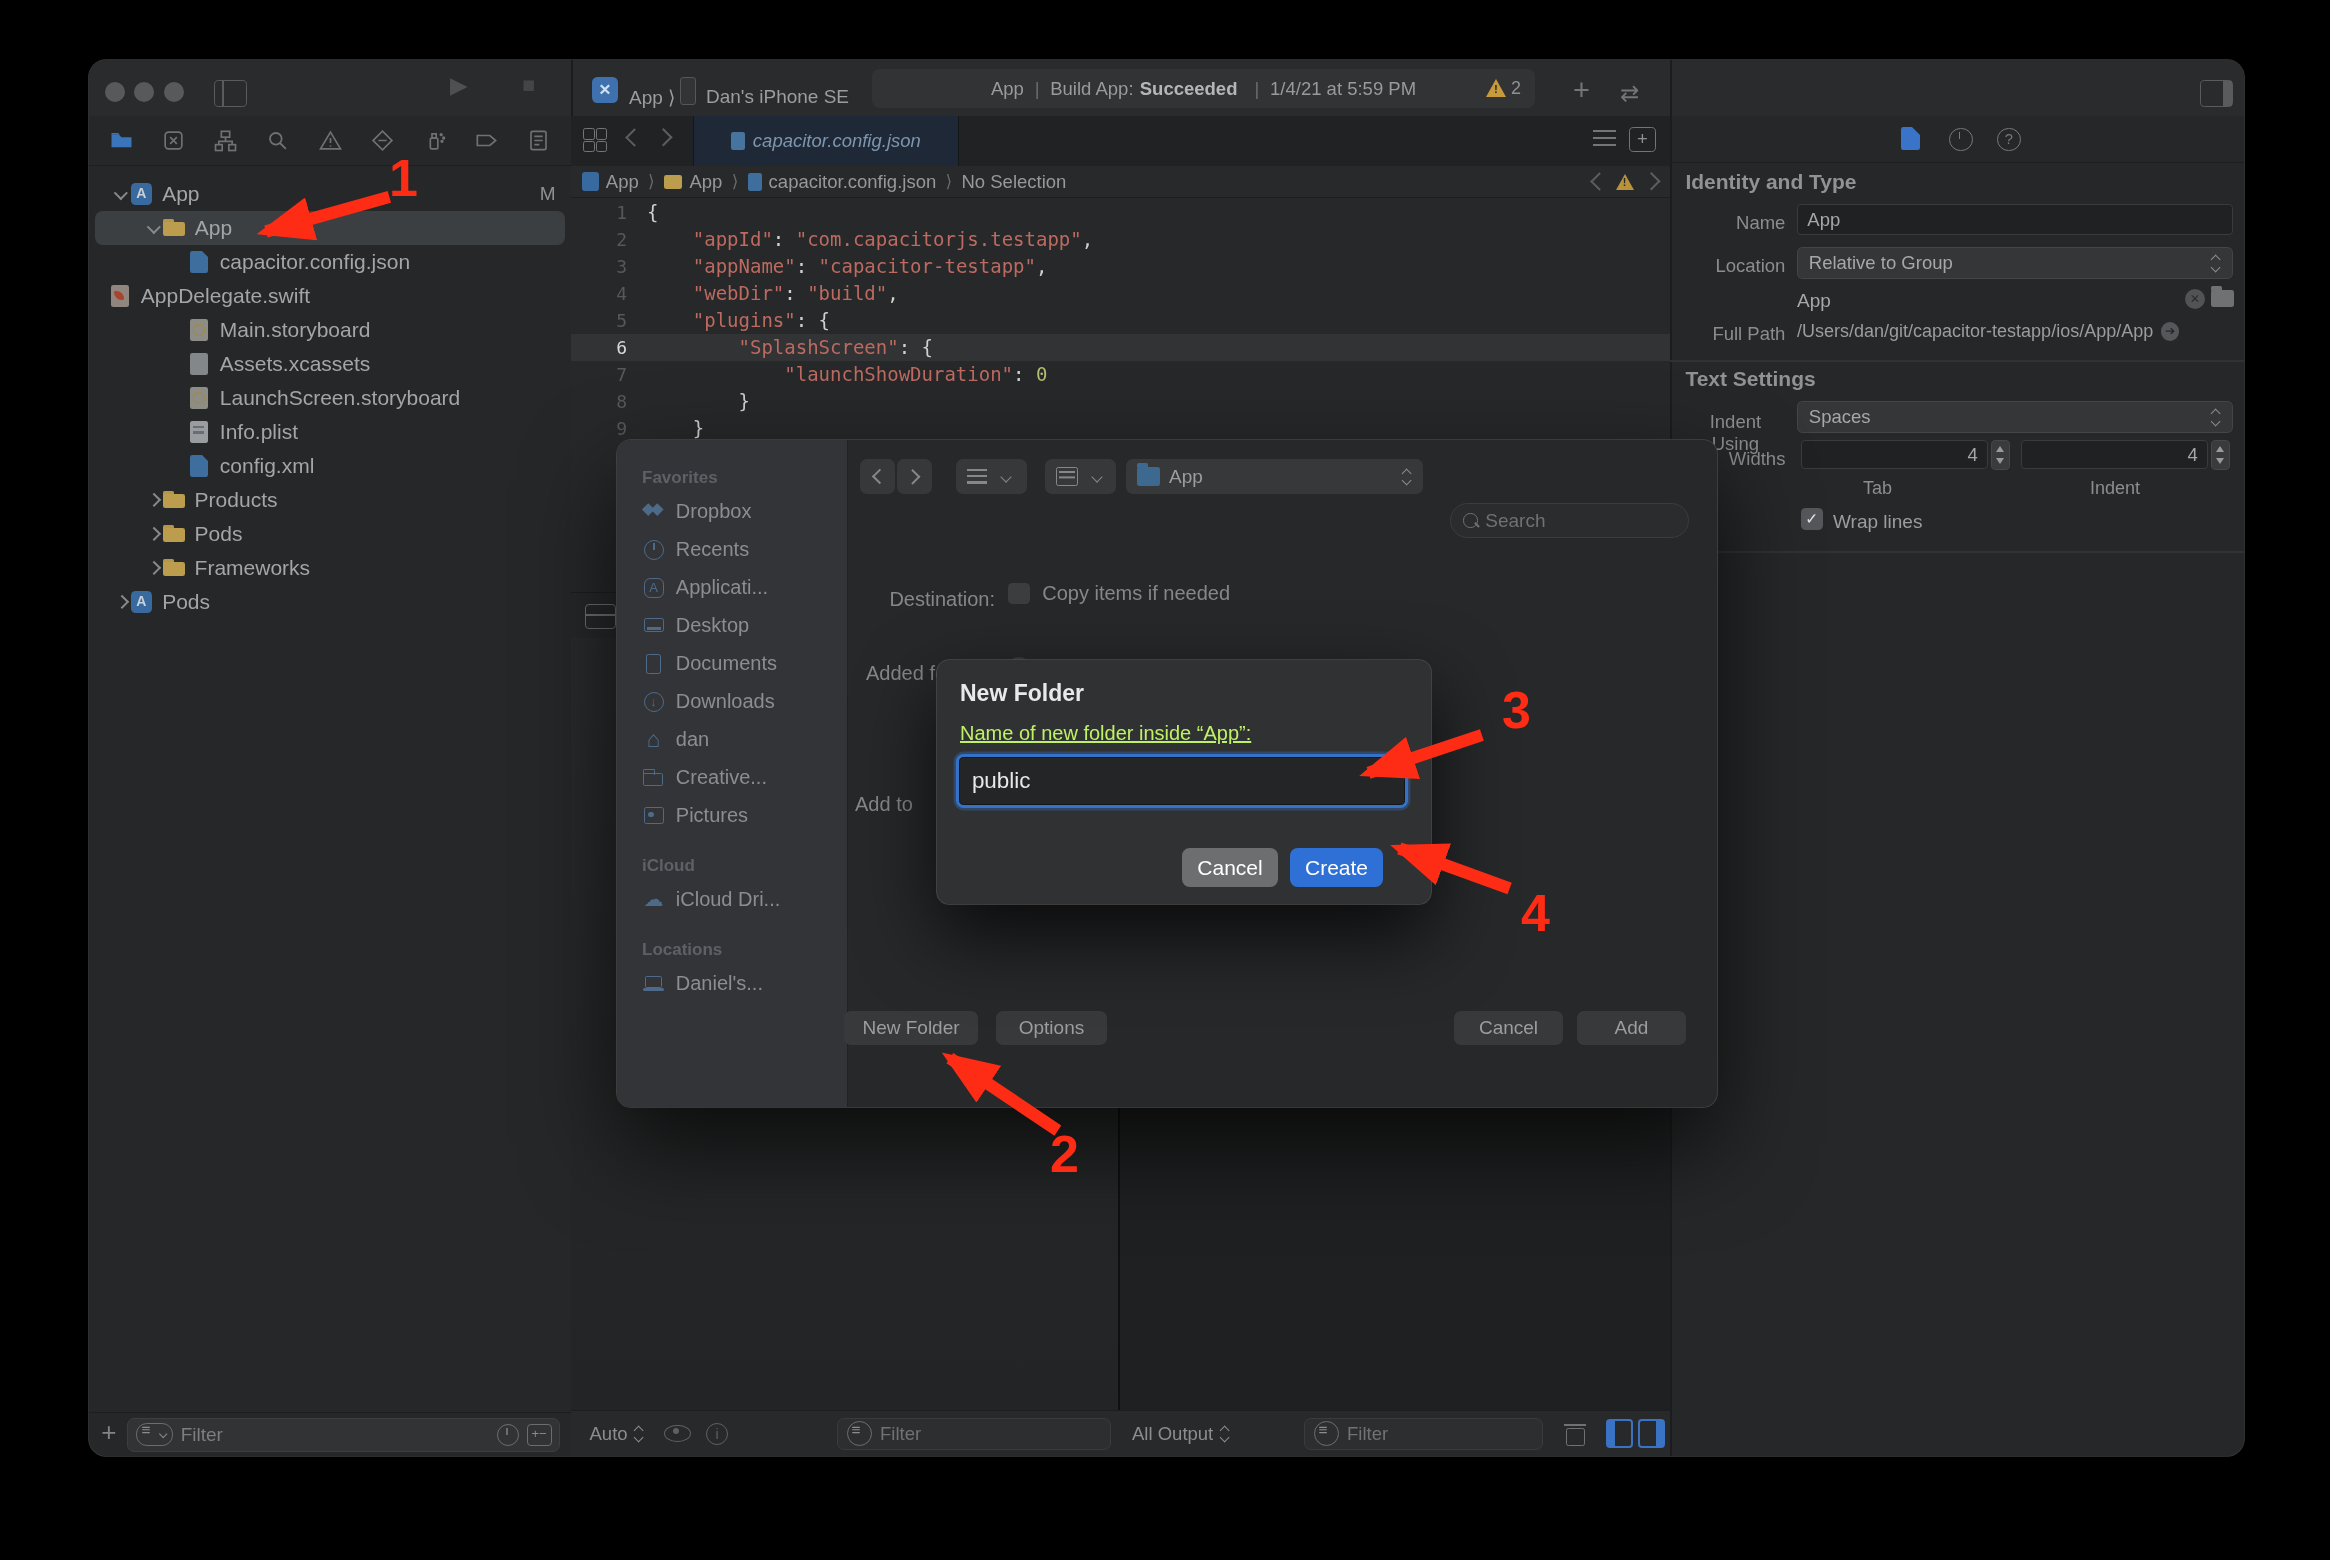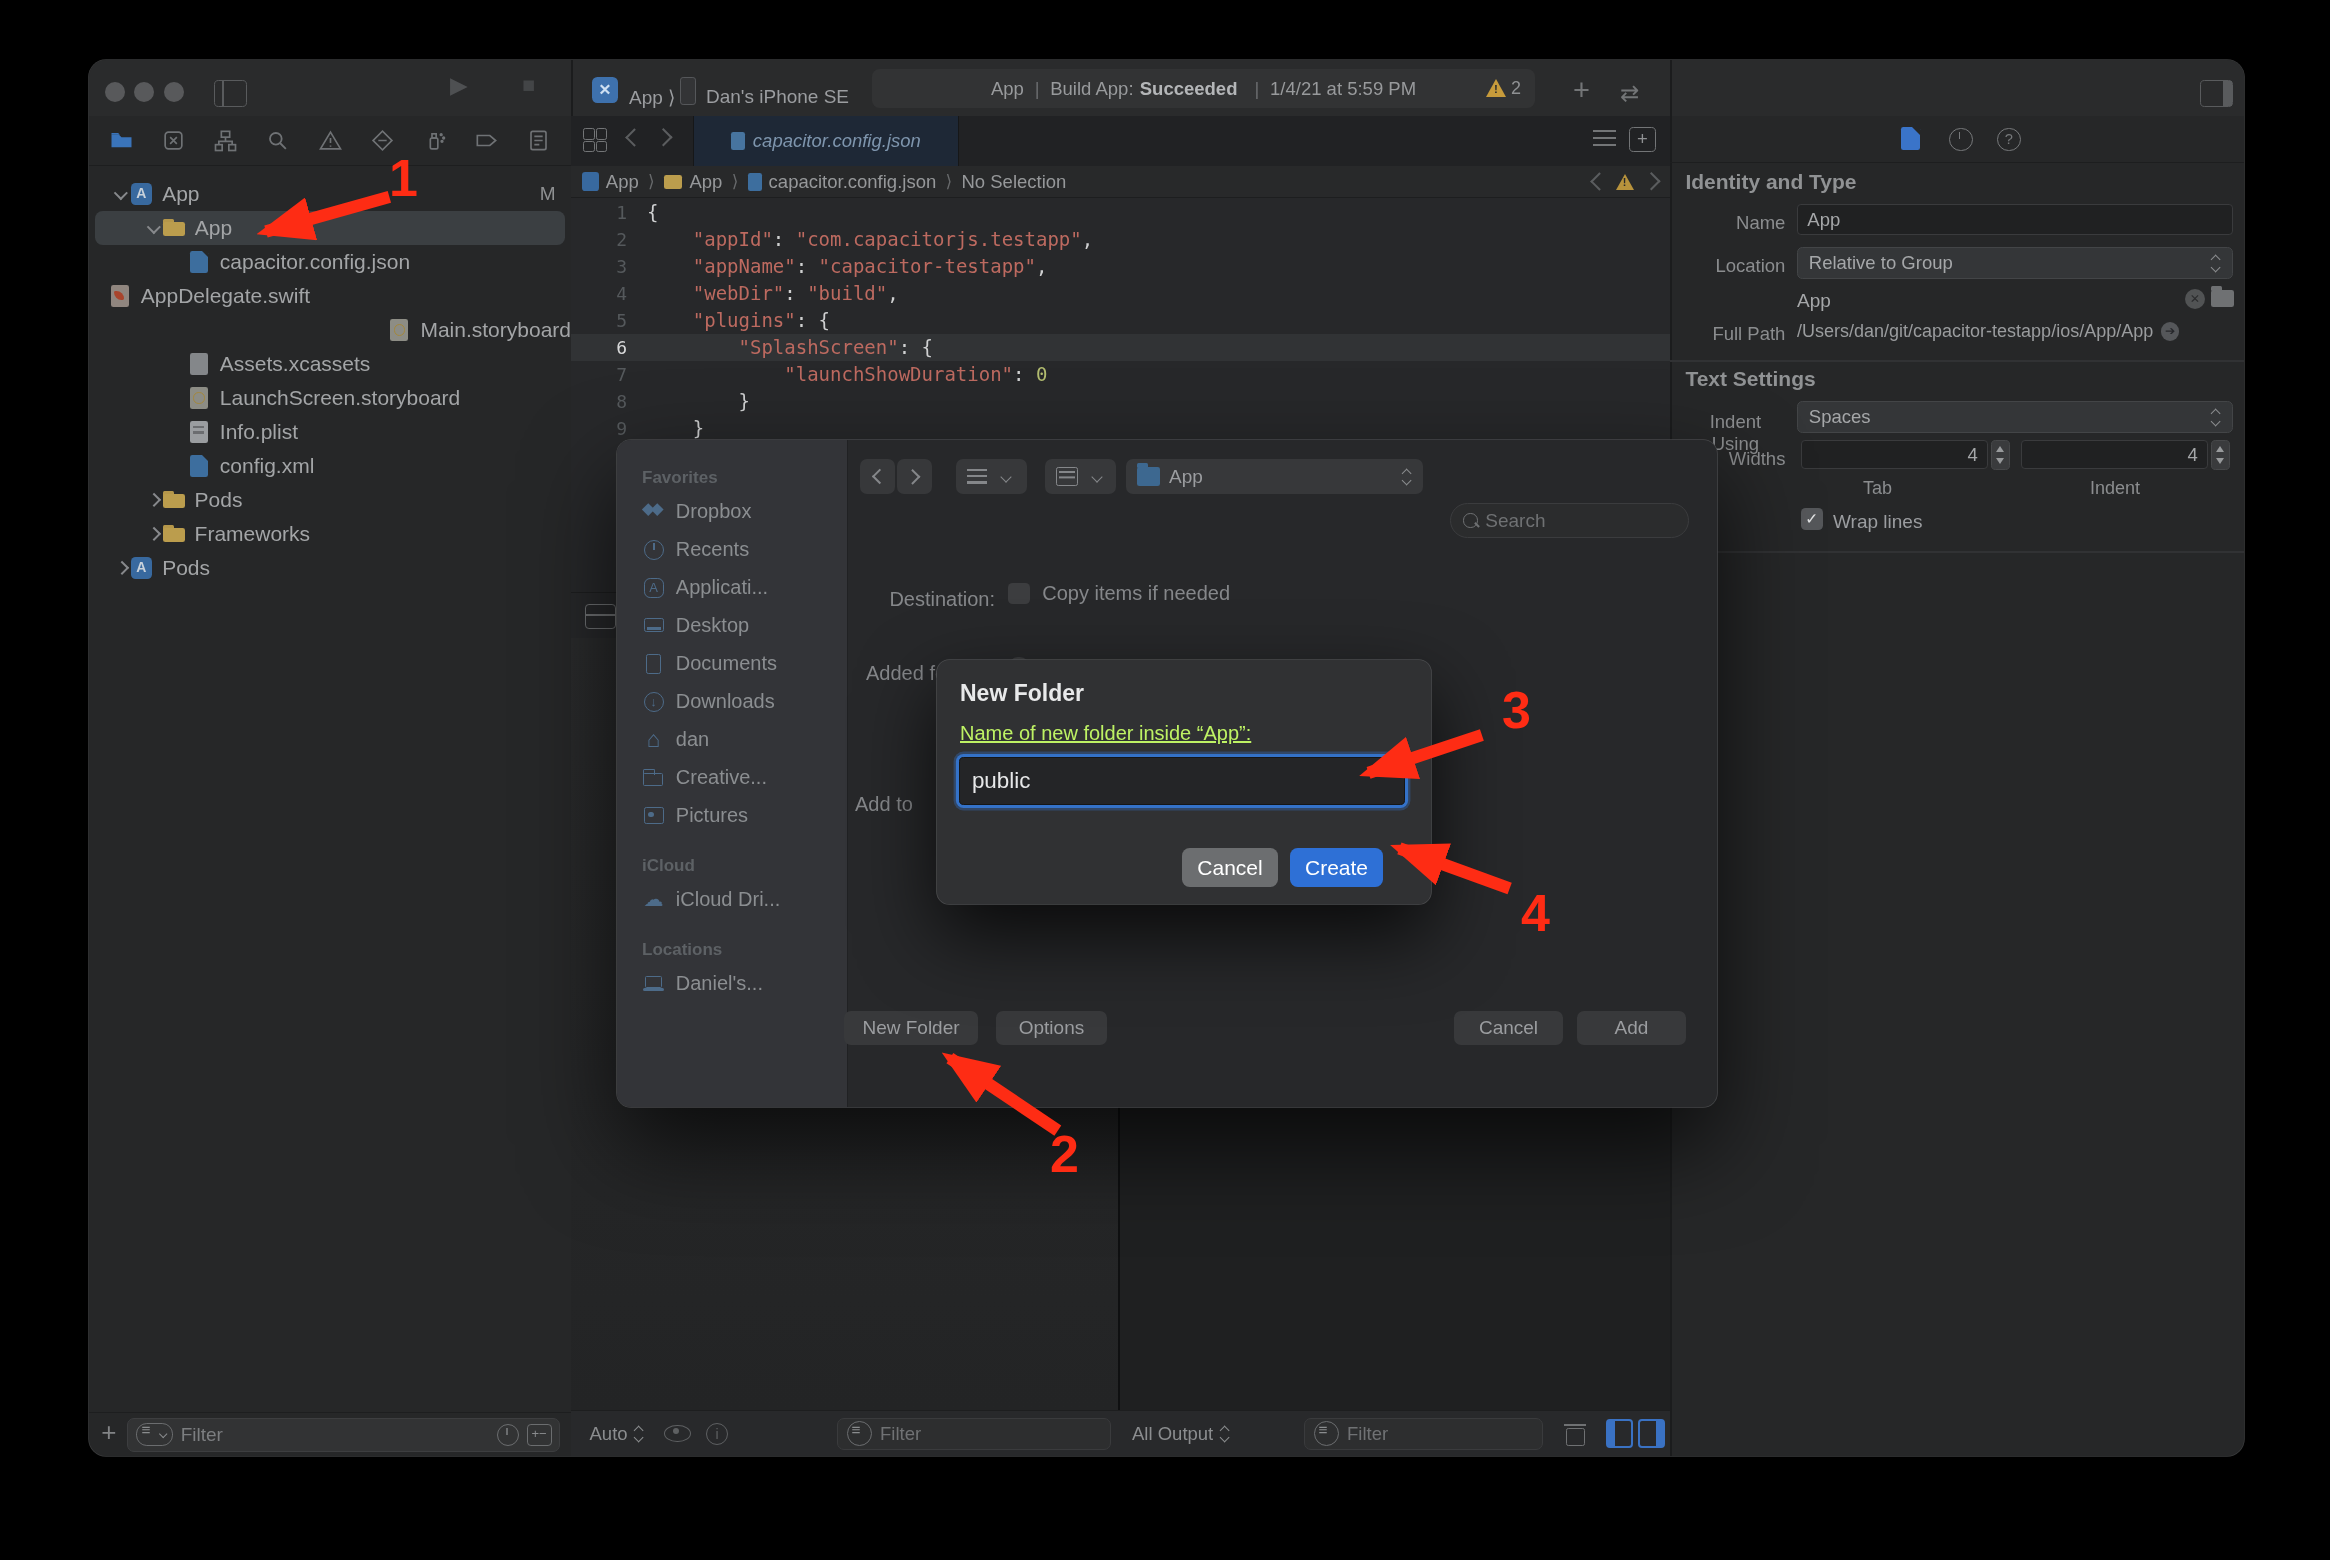--- a/index.html
+++ b/index.html
@@ -341,21 +341,21 @@
             <span class="fi fi-docblue"></span>
             <span class="lbl">capacitor.config.json</span>
 
           </div>
           <div class="trow chev-none" style="">
             <span class="chev"></span>
             <span class="fi fi-docswift"></span>
             <span class="lbl">AppDelegate.swift</span>
 
           </div>
-          <div class="trow chev-none" style="padding-left: 79px; justify-content: flex-end;">
+          <div class="trow chev-none" style="padding-left: 79px;">
             <span class="chev"></span>
             <span class="fi fi-docsb"></span>
             <span class="lbl">Main.storyboard</span>
 
           </div>
           <div class="trow chev-none" style="padding-left: 79px;">
             <span class="chev"></span>
             <span class="fi fi-docgray"></span>
             <span class="lbl">Assets.xcassets</span>
 
@@ -369,20 +369,26 @@
           <div class="trow chev-none" style="padding-left: 79px;">
             <span class="chev"></span>
             <span class="fi fi-docplist"></span>
             <span class="lbl">Info.plist</span>
 
           </div>
           <div class="trow chev-none" style="padding-left: 79px;">
             <span class="chev"></span>
             <span class="fi fi-docblue"></span>
             <span class="lbl">config.xml</span>
+
+          </div>
+          <div class="trow chev-right" style="padding-left: 54px;">
+            <span class="chev"></span>
+            <span class="fi fi-folder"></span>
+            <span class="lbl">Products</span>
 
           </div>
           <div class="trow chev-right" style="padding-left: 54px;">
             <span class="chev"></span>
             <span class="fi fi-folder"></span>
             <span class="lbl">Pods</span>
 
           </div>
           <div class="trow chev-right" style="padding-left: 54px;">
             <span class="chev"></span>

